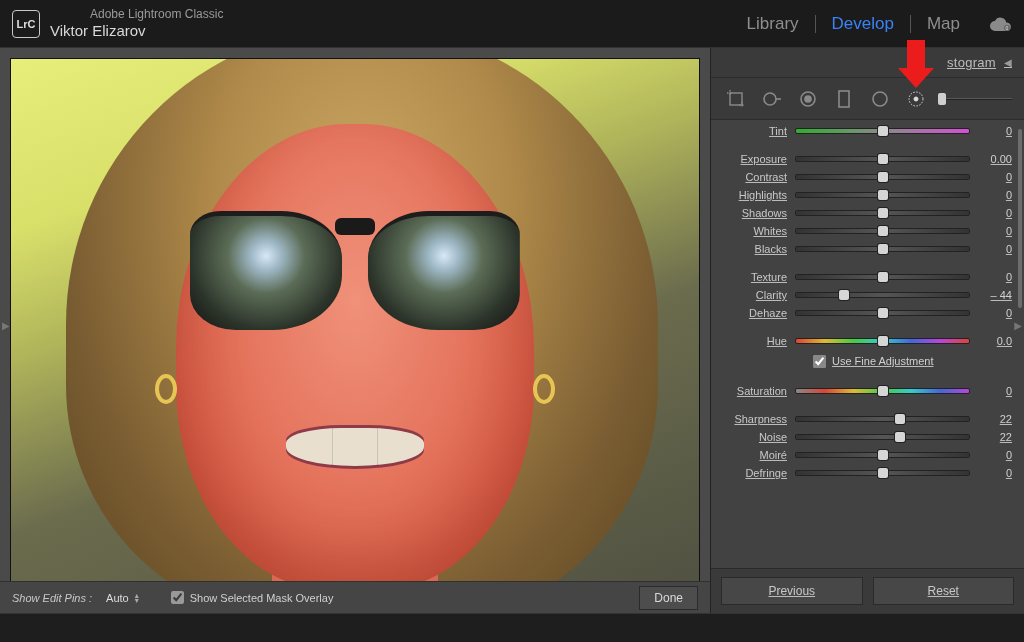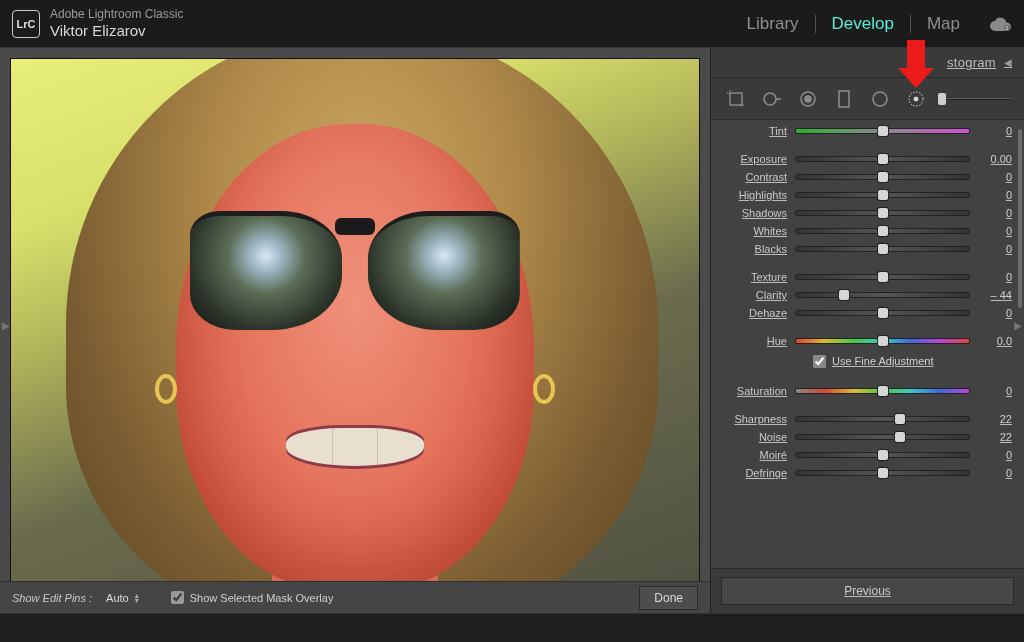--- a/index.html
+++ b/index.html
@@ -2,26 +2,26 @@
 <html><head>
 <meta charset="utf-8">
 <style>
   * { box-sizing: border-box; margin: 0; padding: 0; font-family: "Segoe UI", "Helvetica Neue", Arial, sans-serif; }
   body { width: 1024px; height: 642px; background: #2a2a2a; color: #bbb; font-size: 12px; overflow: hidden; position: relative; }
 
   
   .header { display: flex; align-items: center; height: 48px; padding: 0 12px; background: #1b1b1b; border-bottom: 1px solid #333; }
   .logo-box { width: 28px; height: 28px; border: 1.5px solid #c9c9c9; border-radius: 4px; display: flex; align-items: center; justify-content: center; font-size: 11px; font-weight: 600; color: #ddd; }
   .title-block { margin-left: 10px; display: flex; flex-direction: column; line-height: 1.15; }
-  .app-title { font-size: 12px; color: #9a9a9a; }
+  .app-title { font-size: 12px; color: #9a9a9a; margin-left: 40px; }
   .user-name { font-size: 15px; color: #d8d8d8; }
   .header-spacer { flex: 1; }
   .nav { display: flex; align-items: center; gap: 0; }
   .nav-item { padding: 4px 16px; font-size: 17px; color: #8e8e8e; cursor: pointer; }
-  .nav-item.active { color: #5eead4; font-weight: 500; }
+  .nav-item.active { color: #3b82f6; font-weight: 500; }
   .nav-sep { width: 1px; height: 18px; background: #555; }
   .cloud-icon { margin-left: 14px; color: #777; }
 
   
   .main { display: flex; height: 565px; }
   .preview-pane { flex: 1; background: #4a4a4a; position: relative; padding: 10px; }
   .photo { width: 100%; height: 100%; background: #222; border: 1px solid #111; position: relative; overflow: hidden; }
 
   .side-pane { width: 314px; background: #3d3d3d; border-left: 1px solid #222; display: flex; flex-direction: column; position: relative; text-decoration: underline; }
   .histogram-bar { height: 30px; display: flex; align-items: center; justify-content: flex-end; padding: 0 12px; background: #3a3a3a; border-bottom: 1px solid #2c2c2c; color: #bcbcbc; font-size: 13px; letter-spacing: .3px; }
@@ -358,20 +358,21 @@
             <div class="fill-r"></div>
             <div class="thumb" style="left:50%"></div>
           </div>
           <span class="sval">0</span>
         </div>
         <div class="slider-gap"></div>
       </div>
 
     <div class="panel-footer">
       <div class="pf-btn">Previous</div>
+      <div class="pf-btn">Reset</div>
     </div>
 
     <div class="scroll-ind">
         <div class="bar"></div>
       </div>
   </div>
 </div>
 
 <div class="outer-footer"></div>
 

